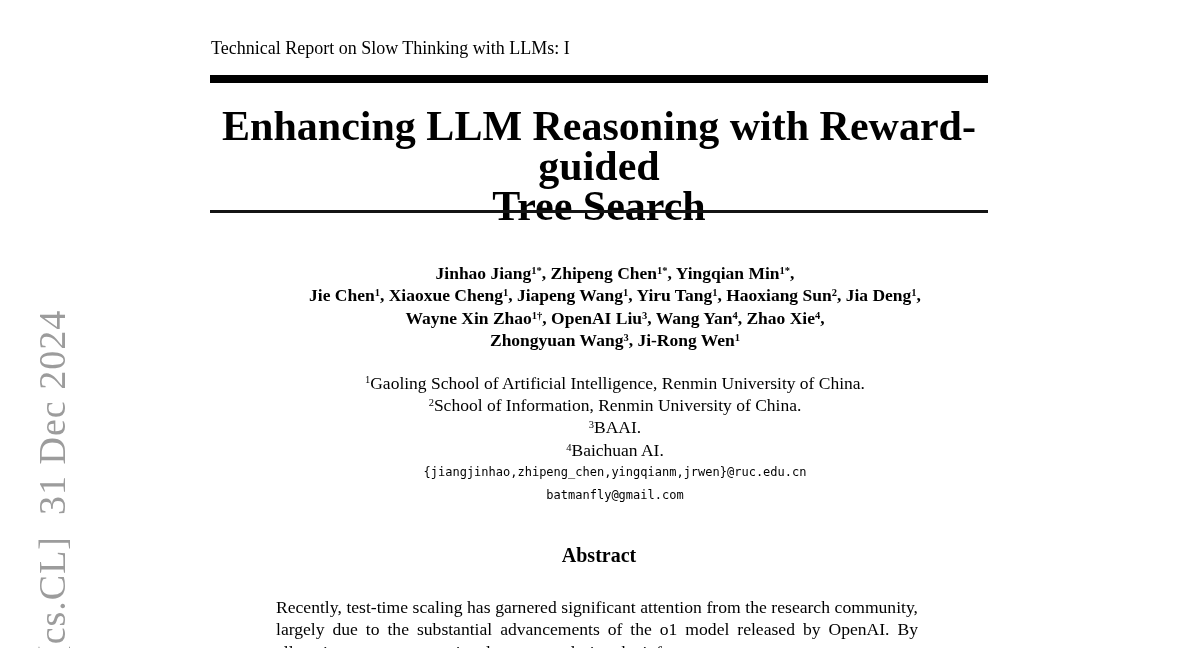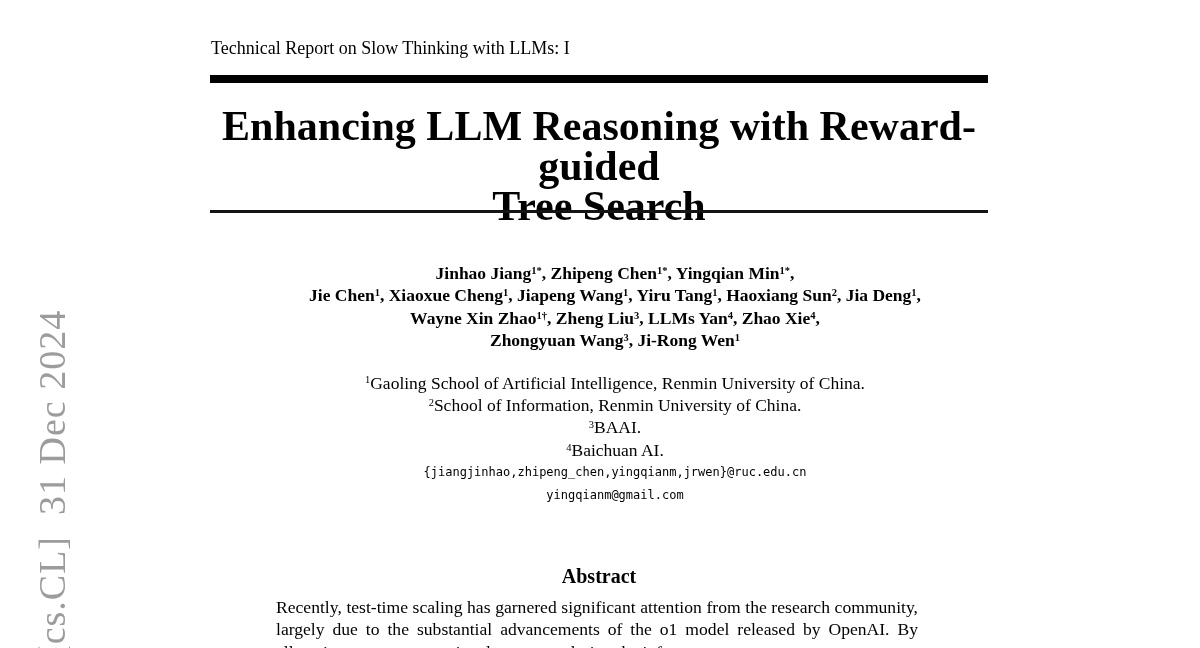--- a/index.html
+++ b/index.html
@@ -99,21 +99,20 @@
   }
 
   .abstract-heading {
     position: absolute;
     top: 544px;
     left: 0;
     width: 778px;
     text-align: center;
     font-size: 20px;
     font-weight: bold;
-    margin-top: 21px;
   }
 
   .abstract-body {
     position: absolute;
     top: 596px;
     left: 66px;
     width: 642px;
     font-size: 17.6px;
     line-height: 22.3px;
     text-align: justify;
@@ -137,34 +136,34 @@
       <span class="title-line">Tree Search</span>
     </h1>
 
     <div class="rule-thin"></div>
 
     <div class="byline">
 
       <div class="author-block">
         <div class="author-line"><span>Jinhao Jiang</span><sup>1*</sup><span>, Zhipeng Chen</span><sup>1*</sup><span>, Yingqian Min</span><sup>1*</sup><span>,</span></div>
         <div class="author-line"><span>Jie Chen</span><sup>1</sup><span>, Xiaoxue Cheng</span><sup>1</sup><span>, Jiapeng Wang</span><sup>1</sup><span>, Yiru Tang</span><sup>1</sup><span>, Haoxiang Sun</span><sup>2</sup><span>, Jia Deng</span><sup>1</sup><span>,</span></div>
-        <div class="author-line"><span>Wayne Xin Zhao</span><sup>1†</sup><span>, Zheng Liu</span><sup>3</sup><span>, LLMs Yan</span><sup>4</sup><span>, Zhao Xie</span><sup>4</sup><span>,</span></div>
+        <div class="author-line"><span>Wayne Xin Zhao</span><sup>1†</sup><span>, OpenAI Liu</span><sup>3</sup><span>, Wang Yan</span><sup>4</sup><span>, Zhao Xie</span><sup>4</sup><span>,</span></div>
         <div class="author-line"><span>Zhongyuan Wang</span><sup>3</sup><span>, Ji-Rong Wen</span><sup>1</sup></div>
       </div>
 
       <div class="affil-block">
         <div class="affil-line"><sup>1</sup><span>Gaoling School of Artificial Intelligence, Renmin University of China.</span></div>
         <div class="affil-line"><sup>2</sup><span>School of Information, Renmin University of China.</span></div>
         <div class="affil-line"><sup>3</sup><span>BAAI.</span></div>
         <div class="affil-line"><sup>4</sup><span>Baichuan AI.</span></div>
       </div>
 
       <div class="email-block">
         <div class="email-line">{jiangjinhao,zhipeng_chen,yingqianm,jrwen}@ruc.edu.cn</div>
-        <div class="email-line">yingqianm@gmail.com</div>
+        <div class="email-line">batmanfly@gmail.com</div>
       </div>
 
     </div>
 
     <div class="abstract-heading">Abstract</div>
 
     <p class="abstract-body">Recently, test-time scaling has garnered significant attention from the research community, largely due to the substantial advancements of the o1 model released by OpenAI. By allocating more computational resources during the inference</p>
 
   </div>
 </div>

